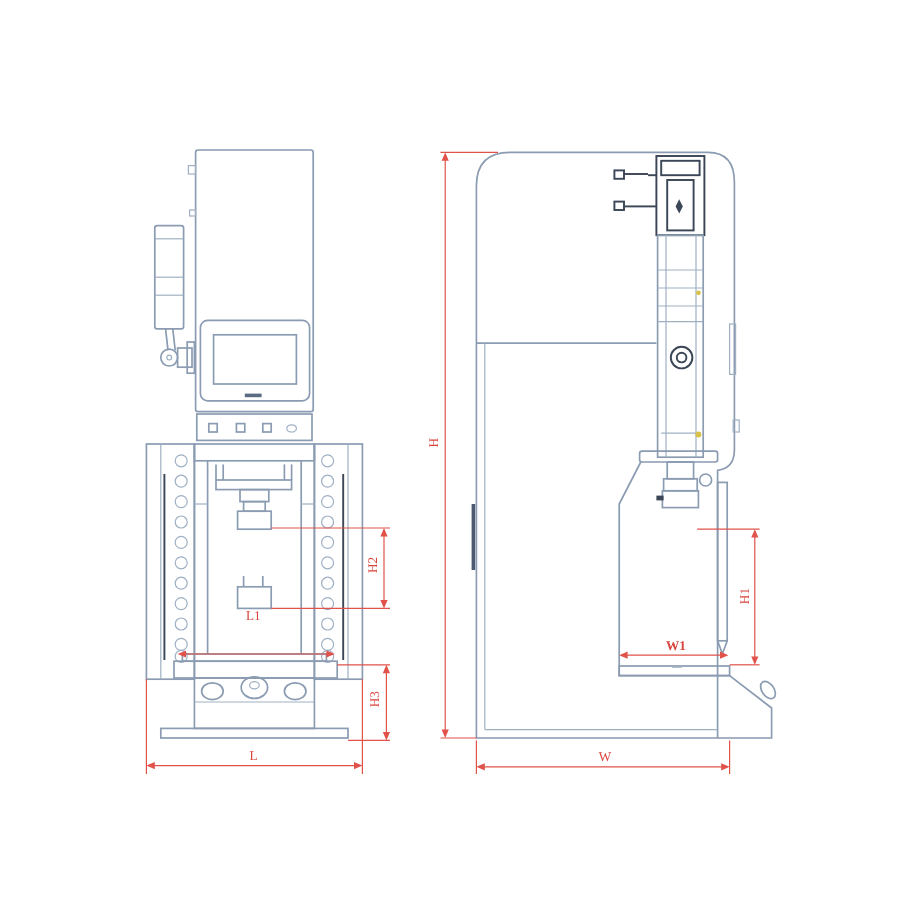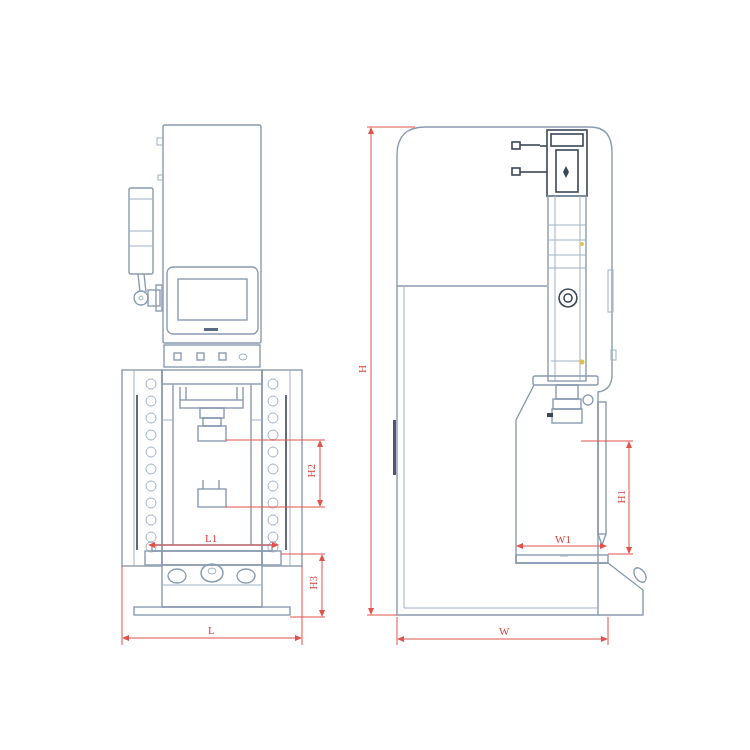--- a/index.html
+++ b/index.html
@@ -237,19 +237,19 @@
       <line class="dim" x1="397" y1="617" x2="397" y2="645"></line>
       <line class="dim" x1="608" y1="617" x2="608" y2="645"></line>
       <line class="dim" x1="399" y1="639" x2="606" y2="639"></line>
       <polygon points="397,639 404,636 404,642" fill="#e0524a"></polygon>
       <polygon points="608,639 601,636 601,642" fill="#e0524a"></polygon>
     </g>
   </g>
 </svg>
 
 <div class="lbl vert" style="left:305px; top:464px;">H2</div>
-<div class="lbl" style="left:205px; top:532px;">L1</div>
+<div class="lbl" style="left:205px; top:508px;">L1</div>
 <div class="lbl vert" style="left:307px; top:576px;">H3</div>
 <div class="lbl" style="left:208px; top:624px;">L</div>
 <div class="lbl vert" style="left:356px; top:365px;">H</div>
 <div class="lbl vert" style="left:615px; top:490px;">H1</div>
-<div class="lbl" style="left:555px; top:533px;">W1</div>
+<div class="lbl" style="left:555px; top:533px;font-weight:bold;">W1</div>
 <div class="lbl" style="left:499px; top:625px;">W</div>
 
 </body></html>

